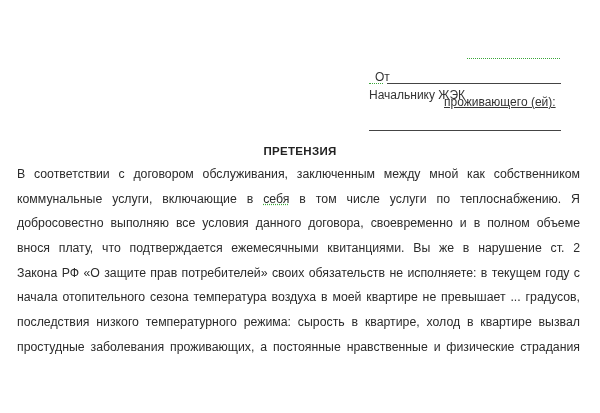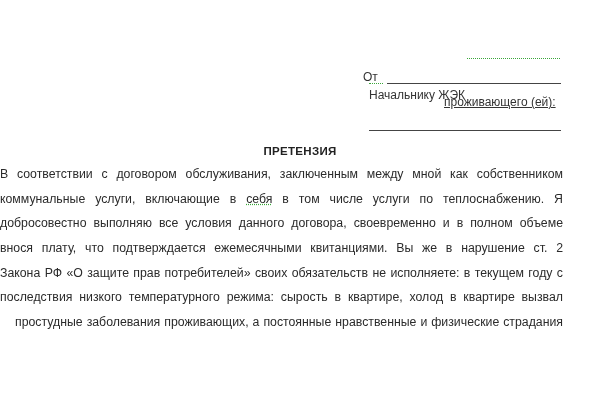--- a/index.html
+++ b/index.html
@@ -3,46 +3,47 @@
   <meta charset="utf-8">
   <style>
     html, body { margin: 0; padding: 0; background: #ffffff; }
     body { width: 600px; height: 413px; overflow: hidden; position: relative;
       font-family: "Liberation Sans", "DejaVu Sans", sans-serif; color: #2b2b2b; }
     .hdr { position: absolute; font-size: 12px; color: #333; }
     .line { position: absolute; height: 0; border-top: 1px solid #444; }
     .squig { position: absolute; height: 3px; border-bottom: 1px dotted #3aa73a; }
     .title { position: absolute; top: 145px; left: 0; width: 600px; text-align: center;
       font-weight: bold; font-size: 11.5px; letter-spacing: 0.3px; color: #222; }
-    .body-text { position: absolute; left: 0; width: 563px; top: 165px; font-size: 12.3px; }
+    .body-text { position: absolute; left: 17px; width: 563px; top: 165px; font-size: 12.3px; }
     .ln { height: 24.7px; line-height: 18px; white-space: nowrap; text-align: justify;
       text-align-last: justify; display: block; }
-    .ln.last { text-align-last: justify; margin-left: 15px; }
+    .ln.last { text-align-last: justify; }
     .uline { display: inline-block; width: 160px; border-bottom: 1px solid #444; height: 12px; vertical-align: baseline; }
     .spell { text-decoration: underline dotted #3aa73a; margin-top: 8px; }
   </style>
 </head>
 <body>
 
 <div>
   <span class="hdr" style="top:40px; left:369px;margin-top:48px;">Начальнику ЖЭК</span>
   <span class="squig" style="top:55px; left:467px; width:93px;"></span>
 
-  <span class="hdr" style="top:70px; left:363px;">От</span>
+  <span class="hdr" style="top:70px; left:375px;">От</span>
   <span class="squig" style="top:80px; left:369px; width:14px;"></span>
   <span class="line" style="top:83px; left:387px; width:174px;"></span>
 
   <span class="hdr" style="top:95px; left:444px;text-decoration:underline;">проживающего (ей):</span>
 
   <span class="line" style="top:130px; left:369px; width:192px;"></span>
 </div>
 
 <div class="title">ПРЕТЕНЗИЯ</div>
 
 <div class="body-text">
   <span class="ln">В соответствии с договором обслуживания, заключенным между мной как собственником</span>
   <span class="ln"><span>коммунальные услуги, включающие в </span><span class="spell">себя</span><span> в том числе услуги по теплоснабжению. Я</span></span>
   <span class="ln">добросовестно выполняю все условия данного договора, своевременно и в полном объеме</span>
   <span class="ln">внося плату, что подтверждается ежемесячными квитанциями. Вы же в нарушение ст. 2</span>
   <span class="ln">Закона РФ «О защите прав потребителей» своих обязательств не исполняете: в текущем году с</span>
+  <span class="ln">начала отопительного сезона температура воздуха в моей квартире не превышает ... градусов,</span>
   <span class="ln">последствия низкого температурного режима: сырость в квартире, холод в квартире вызвал</span>
   <span class="ln last">простудные заболевания проживающих, а постоянные нравственные и физические страдания</span>
 </div>
 
 </body></html>

